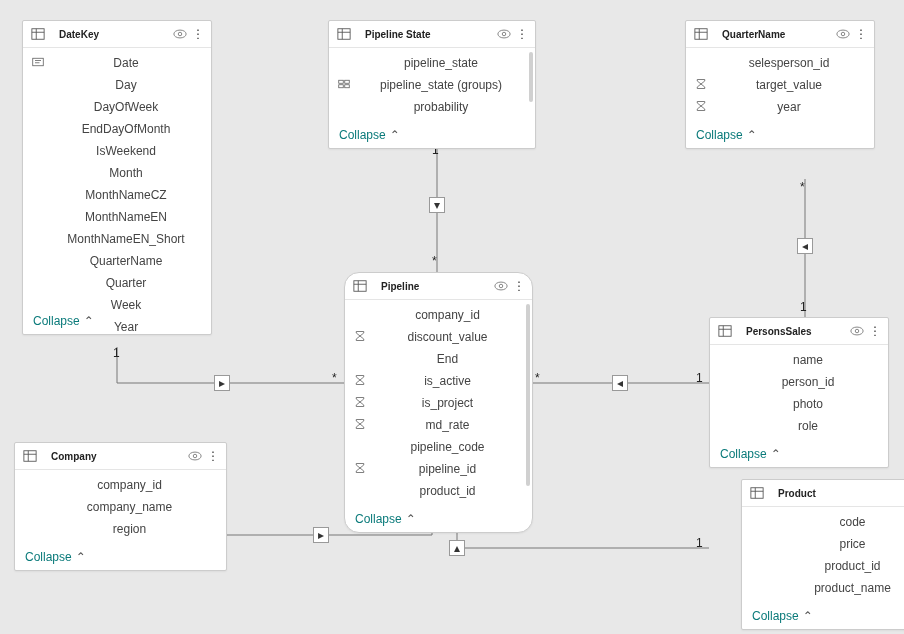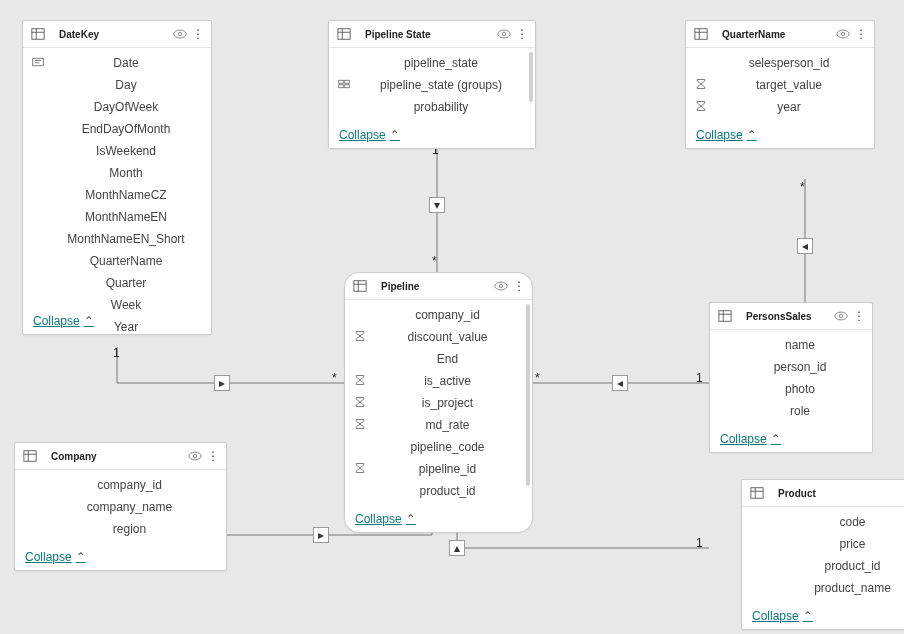--- a/index.html
+++ b/index.html
@@ -77,21 +77,20 @@
     height: 14px;
   }
   .collapse-link {
     padding: 6px 10px;
     font-size: 12px;
     color: #0a7a7a;
     display: flex;
     align-items: flex-end;
     gap: 4px;
     cursor: pointer;
-    text-decoration: underline;
   }
   .edges { position:absolute; inset:0; pointer-events:none; }
   .edges line { stroke:#777; stroke-width:1; }
   .card-label {
     position: absolute;
     font-size: 12px;
     color: #222;
     background: transparent;
     pointer-events: none;
   }
@@ -381,21 +380,21 @@
         <div class="field-row">
           <span>product_id</span>
         </div>
       </div>
   <div class="collapse-link">
     <span>Collapse</span>
     <span class="collapse-caret">⌃</span>
   </div>
 </div>
 
-<div class="table-card" style="left:709px; top:302px; width:164px;">
+<div class="table-card" style="left:709px; top:317px; width:180px;">
   <div class="table-header">
     <span class="table-icon">
       <svg width="14" height="14" viewBox="0 0 16 16">
             <rect x="1" y="2" width="14" height="12" fill="none" stroke="#555"></rect>
             <line x1="1" y1="6" x2="15" y2="6" stroke="#555"></line>
             <line x1="6" y1="2" x2="6" y2="14" stroke="#555"></line>
           </svg>
     </span>
     <span class="title">PersonsSales</span>
     <span class="eye-icon">

